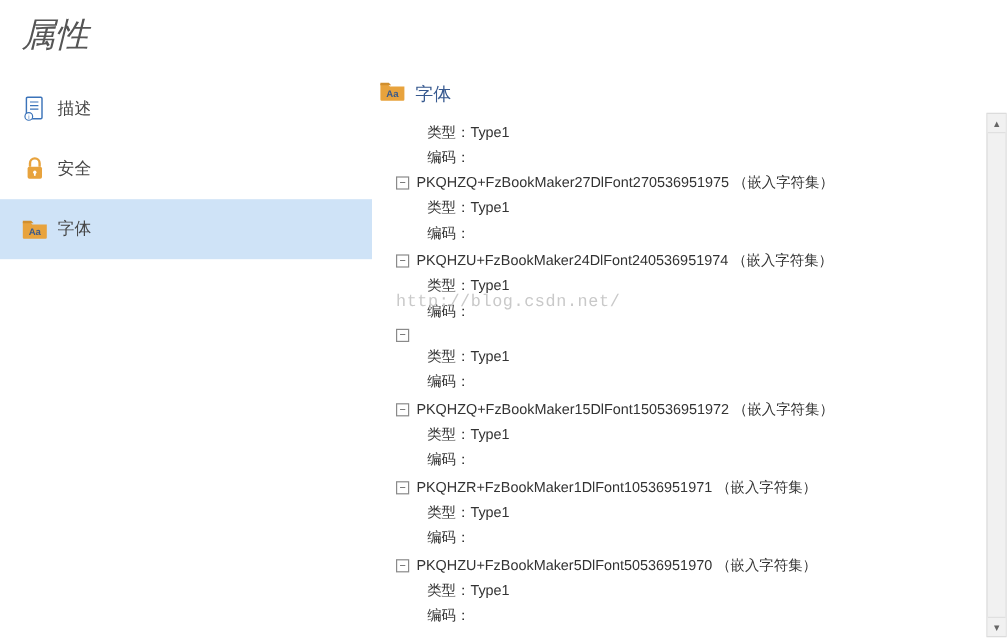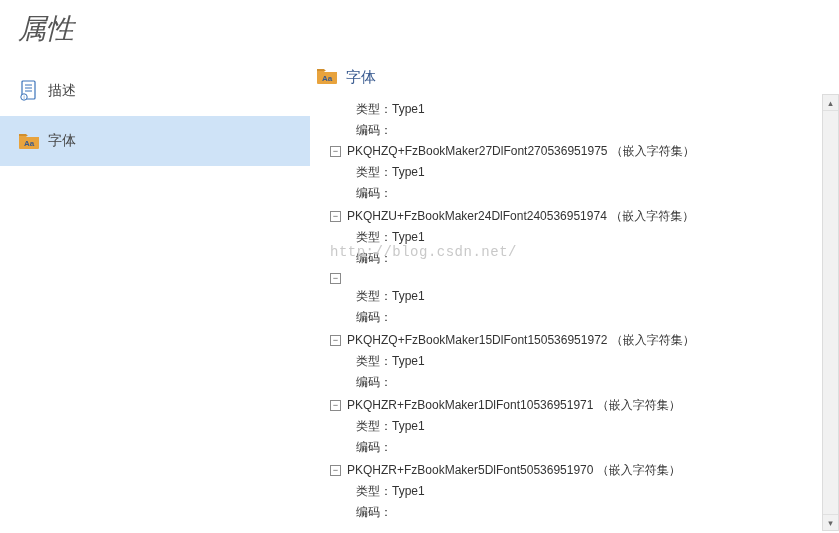--- a/index.html
+++ b/index.html
@@ -151,20 +151,31 @@
           <line x1="6" y1="5" x2="13" y2="5" stroke="#3b73b9" stroke-width="1"></line>
           <line x1="6" y1="8" x2="13" y2="8" stroke="#3b73b9" stroke-width="1"></line>
           <line x1="6" y1="11" x2="13" y2="11" stroke="#3b73b9" stroke-width="1"></line>
           <circle cx="5" cy="17" r="3.2" fill="#fff" stroke="#3b73b9" stroke-width="1"></circle>
           <text x="5" y="19" font-size="5" text-anchor="middle" fill="#3b73b9">i</text>
         </svg>
       </span>
       <span>描述</span>
     </div>
 
+    <div class="sidebar-item">
+      <span class="icon-wrap">
+        <svg width="20" height="22" viewBox="0 0 20 22">
+          <rect x="4" y="9" width="12" height="10" rx="1.5" fill="#e8a33d"></rect>
+          <path d="M6 9 V6 a4 4 0 0 1 8 0 V9" fill="none" stroke="#e8a33d" stroke-width="2"></path>
+          <circle cx="10" cy="13.5" r="1.4" fill="#fff"></circle>
+          <rect x="9.3" y="14" width="1.4" height="2.5" fill="#fff"></rect>
+        </svg>
+      </span>
+      <span>安全</span>
+    </div>
 
     <div class="sidebar-item selected">
       <span class="icon-wrap">
         <svg width="22" height="20" viewBox="0 0 22 20">
           <path d="M1 4 h6 l2 2 h12 v11 a1 1 0 0 1 -1 1 H2 a1 1 0 0 1 -1 -1 Z" fill="#e8a33d"></path>
           <path d="M1 3 h7 l2 2 H1 Z" fill="#d18f2e"></path>
           <text x="11" y="15" font-size="8" text-anchor="middle" fill="#3b5a8a" font-weight="bold">Aa</text>
         </svg>
       </span>
       <span>字体</span>
@@ -228,21 +239,21 @@
             <div class="font-name-row">
               <span class="toggle">−</span>
               <span>PKQHZR+FzBookMaker1DlFont10536951971 （嵌入字符集）</span>
             </div>
             <div class="font-detail">类型：Type1</div>
             <div class="font-detail">编码：</div>
           </div>
           <div class="font-entry">
             <div class="font-name-row">
               <span class="toggle">−</span>
-              <span>PKQHZR+FzBookMaker5DlFont50536951970 （嵌入字符集）</span>
+              <span>PKQHZU+FzBookMaker5DlFont50536951970 （嵌入字符集）</span>
             </div>
             <div class="font-detail">类型：Type1</div>
             <div class="font-detail">编码：</div>
           </div>
           <div class="font-entry">
             <div class="font-name-row"></div>
           </div>
         </div>
     </div>
 

